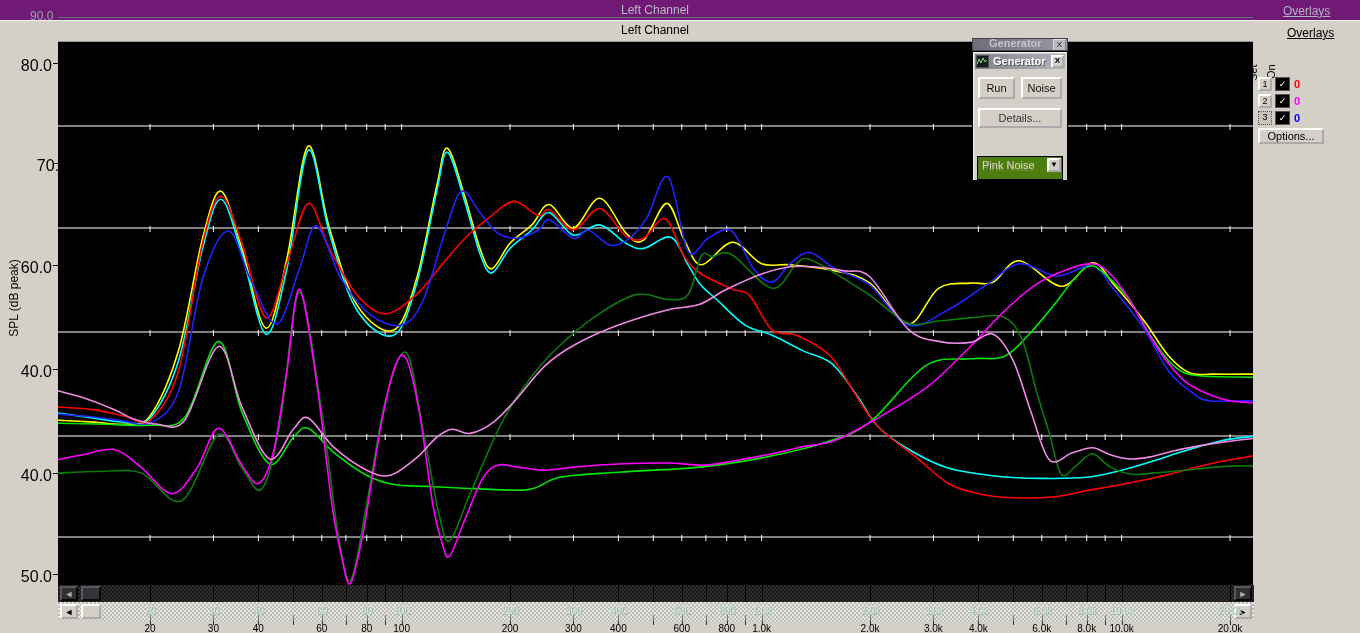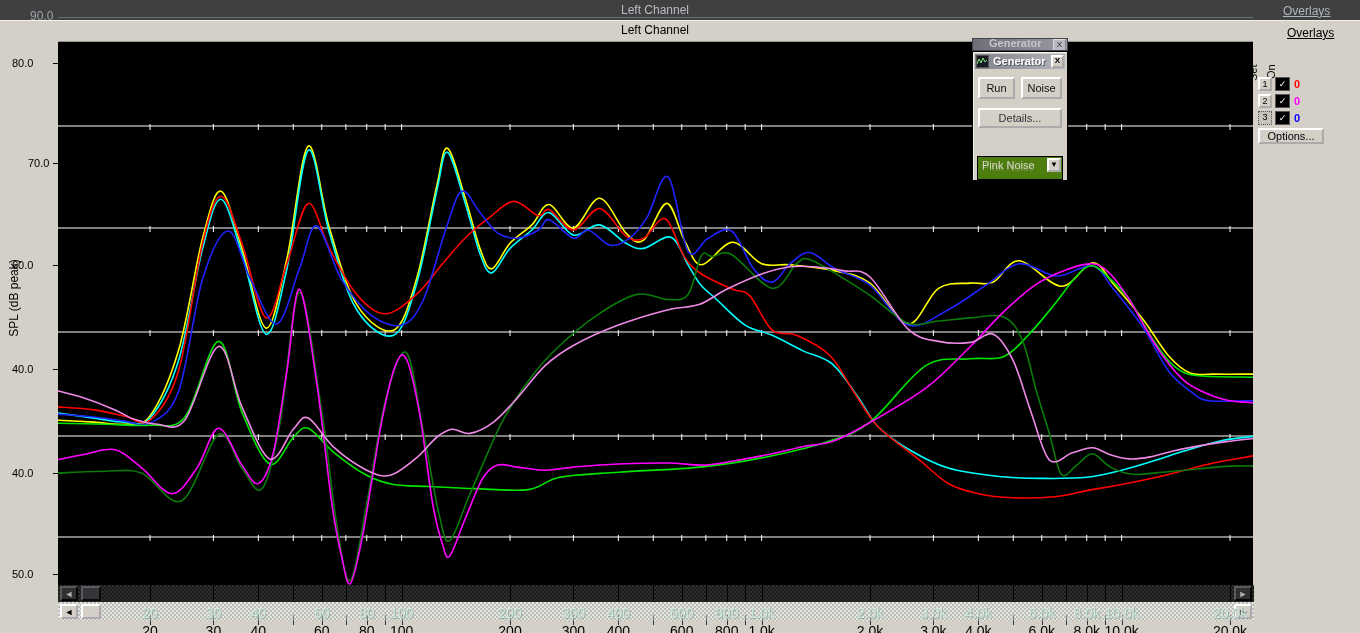--- a/index.html
+++ b/index.html
@@ -1,28 +1,28 @@
 <!DOCTYPE html>
 <html><head>
 <meta charset="utf-8">
 <style>
   html,body{margin:0;padding:0;background:#888;}
   .screen{position:relative;width:1360px;height:633px;background:#d4d0c8;overflow:hidden;
           font-family:"Liberation Sans",sans-serif;}
   
-  .topstrip{position:absolute;left:0;top:0;width:1360px;height:20px;background:#404040;overflow:hidden;text-decoration:underline;}
+  .topstrip{position:absolute;left:0;top:0;width:1360px;height:20px;background:#701a75;overflow:hidden;text-decoration:underline;}
   .topstrip .ghost-ylabel{position:absolute;left:30px;top:9px;font-size:12px;color:#9aa0a8;}
   .topstrip .ghost-title{position:absolute;left:0;width:1310px;text-align:center;top:3px;font-size:12px;color:#b8bcc4;}
   .topstrip .ghost-line{position:absolute;left:58px;top:17px;width:1195px;height:1px;background:#6a6e76;}
   .topstrip .ghost-overlays{position:absolute;left:1283px;top:4px;font-size:12px;color:#aeb4c0;text-decoration:underline;}
   
   .mainwin{position:absolute;left:0;top:20px;width:1360px;height:613px;background:#d4d0c8;border-top:1px solid #f4f2ee;}
   .titlerow{position:absolute;left:0;top:2px;width:1310px;text-align:center;font-size:12px;color:#000;}
   .spl-label{position:absolute;left:-31px;top:270px;font-size:12px;color:#000;transform:rotate(-90deg);width:90px;text-align:center;}
-  .ylabel{position:absolute;font-size:11px;color:#000;width:40px;}
+  .ylabel{position:absolute;font-size:16px;color:#000;width:40px;text-align:right;}
   .ytick{position:absolute;width:5px;height:1px;background:#000;left:53px;}
   .plot{position:absolute;left:58px;top:20px;width:1195px;height:543px;background:#000;border-top:1px solid #989890;}
   
   .rpanel{position:absolute;left:1253px;top:0px;width:107px;height:613px;background:#d4d0c8;}
   .overlays-link{position:absolute;left:34px;top:5px;font-size:12px;color:#000;text-decoration:underline;}
   .vlabel{position:absolute;font-size:11px;color:#000;transform:rotate(-90deg);transform-origin:left bottom;}
   .ov-row{position:absolute;left:5px;height:15px;}
   .numbtn{position:absolute;left:0;top:0;width:14px;height:14px;background:#d4d0c8;
           border:2px outset #fff;box-sizing:border-box;font-size:9px;text-align:center;line-height:10px;color:#000;}
   .numbtn.focused{border:1px dotted #555;background:#c8c4bc;}
@@ -56,21 +56,21 @@
         background:repeating-conic-gradient(#2e2e2e 0% 25%,#191919 0% 50%) 0 0/4px 4px;}
   .rowB{position:absolute;left:58px;top:581px;width:1196px;height:19px;
         background:repeating-conic-gradient(#e4e4e0 0% 25%,#bcbcb6 0% 50%) 0 0/4px 4px;}
   .rowC{position:absolute;left:0px;top:600px;width:1360px;height:13px;background:#d4d0c8;overflow:hidden;}
   .sbtn{position:absolute;top:1px;width:18px;height:15px;box-sizing:border-box;text-align:center;font-size:9px;line-height:13px;}
   .sbtn.dark{background:#30302e;border:2px outset #5a5a58;color:#b0b0ae;}
   .sbtn.light{background:#d4d0c8;border:2px outset #fff;color:#000;}
   .thumb{position:absolute;top:1px;width:20px;height:15px;box-sizing:border-box;}
   .thumb.dark{background:#34343a;border:2px outset #5a5a60;}
   .thumb.light{background:#d4d0c8;border:2px outset #fff;}
-  .xlab{position:absolute;font-size:14px;white-space:nowrap;transform:translateX(-50%);}
+  .xlab{position:absolute;font-size:10px;white-space:nowrap;transform:translateX(-50%);}
   .tick{position:absolute;width:1px;}
 </style>
 </head>
 <body>
 
 <div class="screen">
 
   <div class="topstrip">
     <span class="ghost-ylabel">90.0</span>
     <span class="ghost-title">Left Channel</span>

